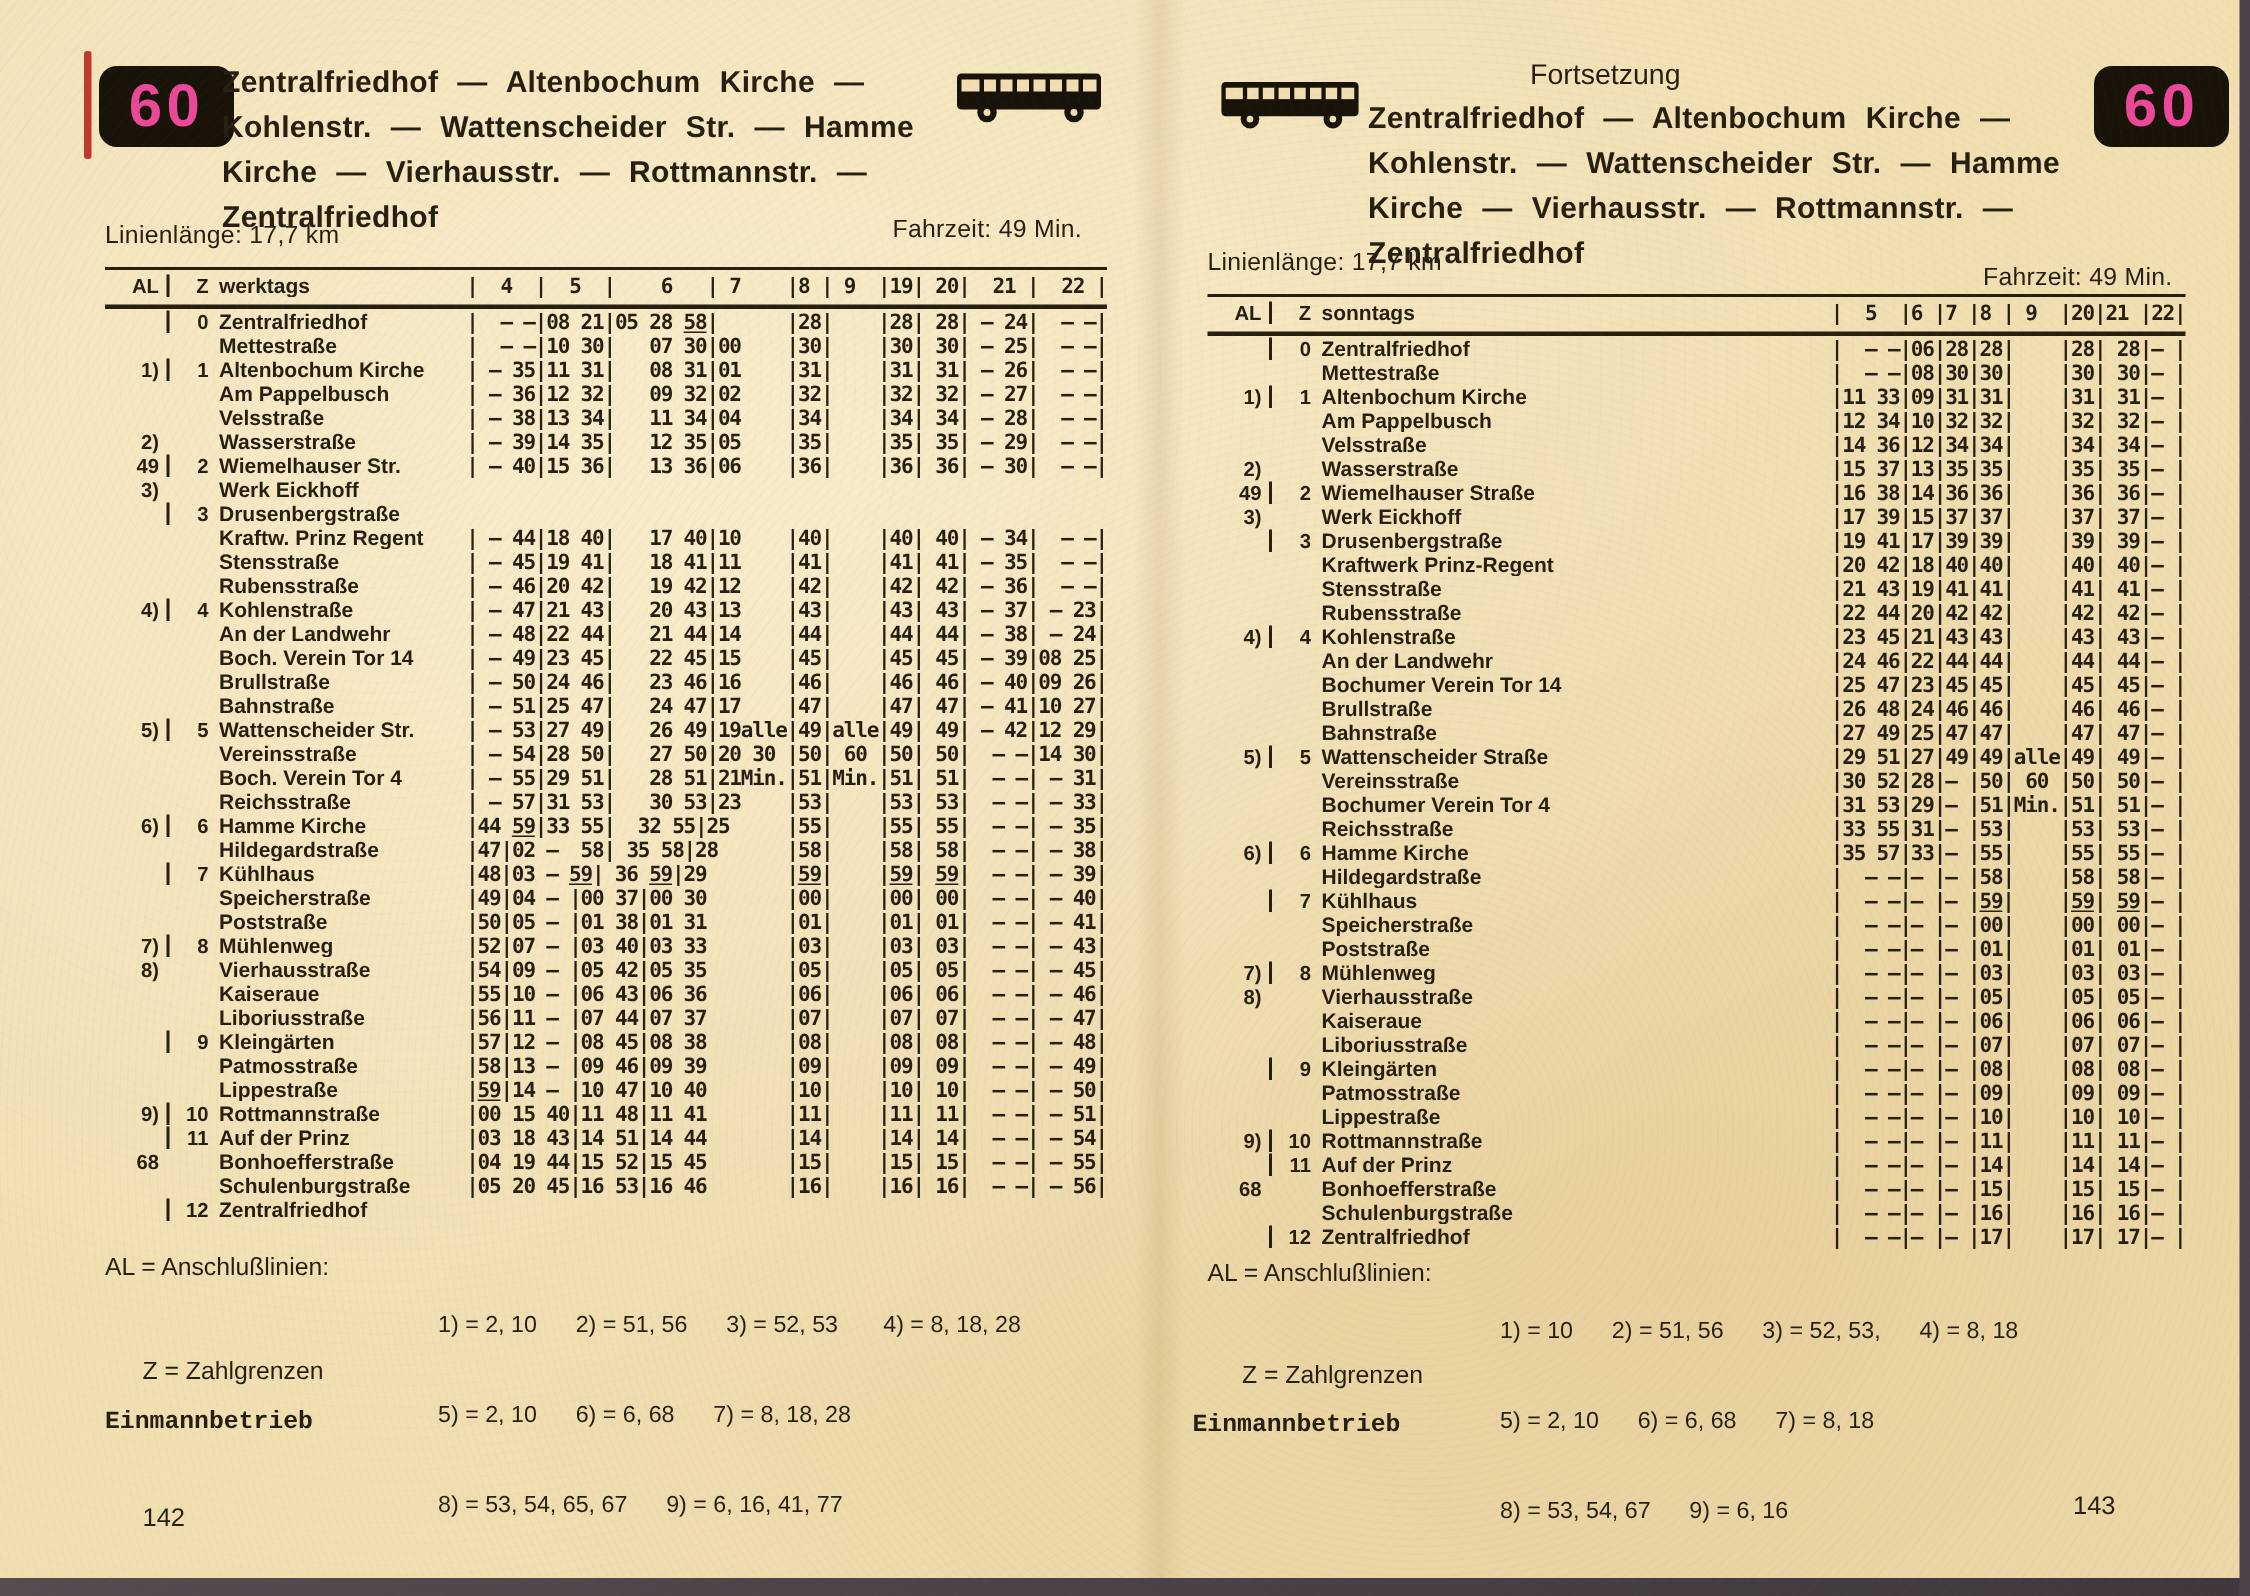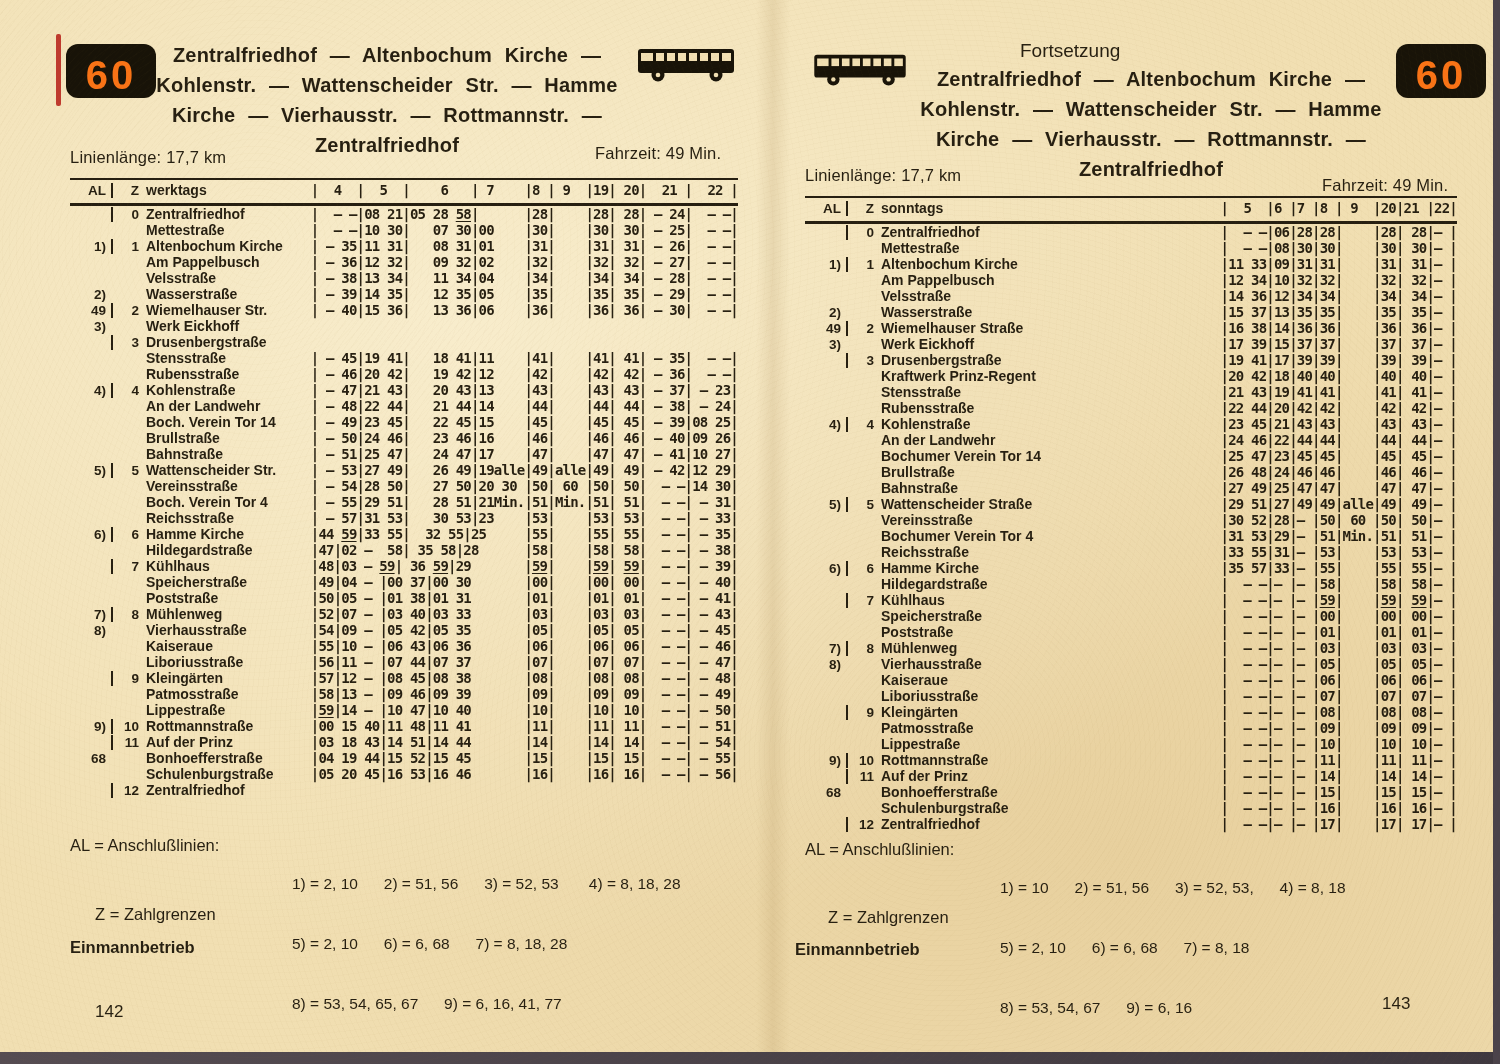--- a/index.html
+++ b/index.html
@@ -14,42 +14,42 @@
     font-family:"Liberation Sans",sans-serif;}
   .paper::after{content:"";position:absolute;inset:0;pointer-events:none;opacity:.5;
     background-image:repeating-radial-gradient(circle at 17% 23%, rgba(166,128,64,.05) 0 1px, rgba(0,0,0,0) 1px 7px),
                      repeating-radial-gradient(circle at 63% 71%, rgba(120,90,40,.05) 0 1px, rgba(0,0,0,0) 1px 5px);}
   .gutter{position:absolute;left:756px;top:0;width:34px;height:1064px;
     background:linear-gradient(90deg,rgba(0,0,0,0),rgba(150,115,60,.14),rgba(0,0,0,0));}
   .edge-bottom{position:absolute;left:0;bottom:0;width:1500px;height:12px;background:linear-gradient(90deg,#554c52,#3f383f);}
   .edge-right{position:absolute;right:0;top:0;width:7px;height:1064px;background:#4a424a;}
   .red-mark{position:absolute;left:56px;top:34px;width:5px;height:72px;background:#bf3a2e;border-radius:2px;}
 
-  .badge{position:absolute;width:90px;height:54px;background:#181308;color:#f97316;
-    border-radius:12px;display:flex;align-items:flex-end;justify-content:center;
+  .badge{position:absolute;width:90px;height:54px;background:#181308;color:#ec4899;
+    border-radius:12px;display:flex;align-items:center;justify-content:center;
     font:700 40px "Liberation Sans",sans-serif;letter-spacing:3px;}
-  .title{position:absolute;text-align:center;font:700 20px "Liberation Sans",sans-serif;
+  .title{position:absolute;font:700 20px "Liberation Sans",sans-serif;
     line-height:30px;word-spacing:7px;letter-spacing:.2px;}
   .fortsetzung{position:absolute;font:400 19px "Liberation Sans",sans-serif;}
   .meta{position:absolute;font:400 16.5px "Liberation Sans",sans-serif;letter-spacing:.2px;}
   .pageno{position:absolute;font:400 17px "Liberation Sans",sans-serif;}
 
   .ttable{position:absolute;}
   .thead{border-top:2px solid var(--ink);border-bottom:3px solid var(--ink);padding:2px 0 3px 0;}
   .trow{display:flex;align-items:baseline;height:16px;line-height:16px;}
   .thead .trow{height:18px;line-height:18px;}
   .al{width:36px;text-align:right;padding-right:5px;font:700 13.5px "Liberation Sans",sans-serif;white-space:pre;}
   .zn{width:26px;border-left:2px solid var(--ink);text-align:right;font:700 13.5px "Liberation Sans",sans-serif;white-space:pre;}
   .stop{flex:1;padding-left:7px;font:700 14px "Liberation Sans",sans-serif;white-space:nowrap;overflow:hidden;}
   .times{font:700 14px "DejaVu Sans Mono",monospace;letter-spacing:-0.8px;white-space:pre;}
   .u{text-decoration:underline;text-underline-offset:2px;}
 
   .fn-label{position:absolute;font:400 16.5px "Liberation Sans",sans-serif;text-align:right;}
   .fn-lines{position:absolute;font:400 15.5px "Liberation Sans",sans-serif;line-height:20px;white-space:pre;}
-  .bold{font-weight:700;}
+  .bold{font-weight:700;font-family:Liberation Mono, monospace;}
   .busicon{position:absolute;}
 </style>
 </head>
 <body>
 
 <div class="paper">
 
   <div class="red-mark"></div>
   <div class="gutter"></div>
 
@@ -134,20 +134,26 @@
         </div>
         <div class="trow">
           <span class="al">3)</span>
           <span class="zn"></span>
           <span class="stop">Werk Eickhoff</span>
         </div>
         <div class="trow">
           <span class="al"></span>
           <span class="zn">3</span>
           <span class="stop">Drusenbergstraße</span>
+        </div>
+        <div class="trow">
+          <span class="al"></span>
+          <span class="zn"></span>
+          <span class="stop">Kraftw. Prinz Regent</span>
+          <span class="times">| — 44|18 40|   17 40|10    |40|    |40| 40| — 34|  — —|</span>
         </div>
         <div class="trow">
           <span class="al"></span>
           <span class="zn"></span>
           <span class="stop">Stensstraße</span>
           <span class="times">| — 45|19 41|   18 41|11    |41|    |41| 41| — 35|  — —|</span>
         </div>
         <div class="trow">
           <span class="al"></span>
           <span class="zn"></span>

